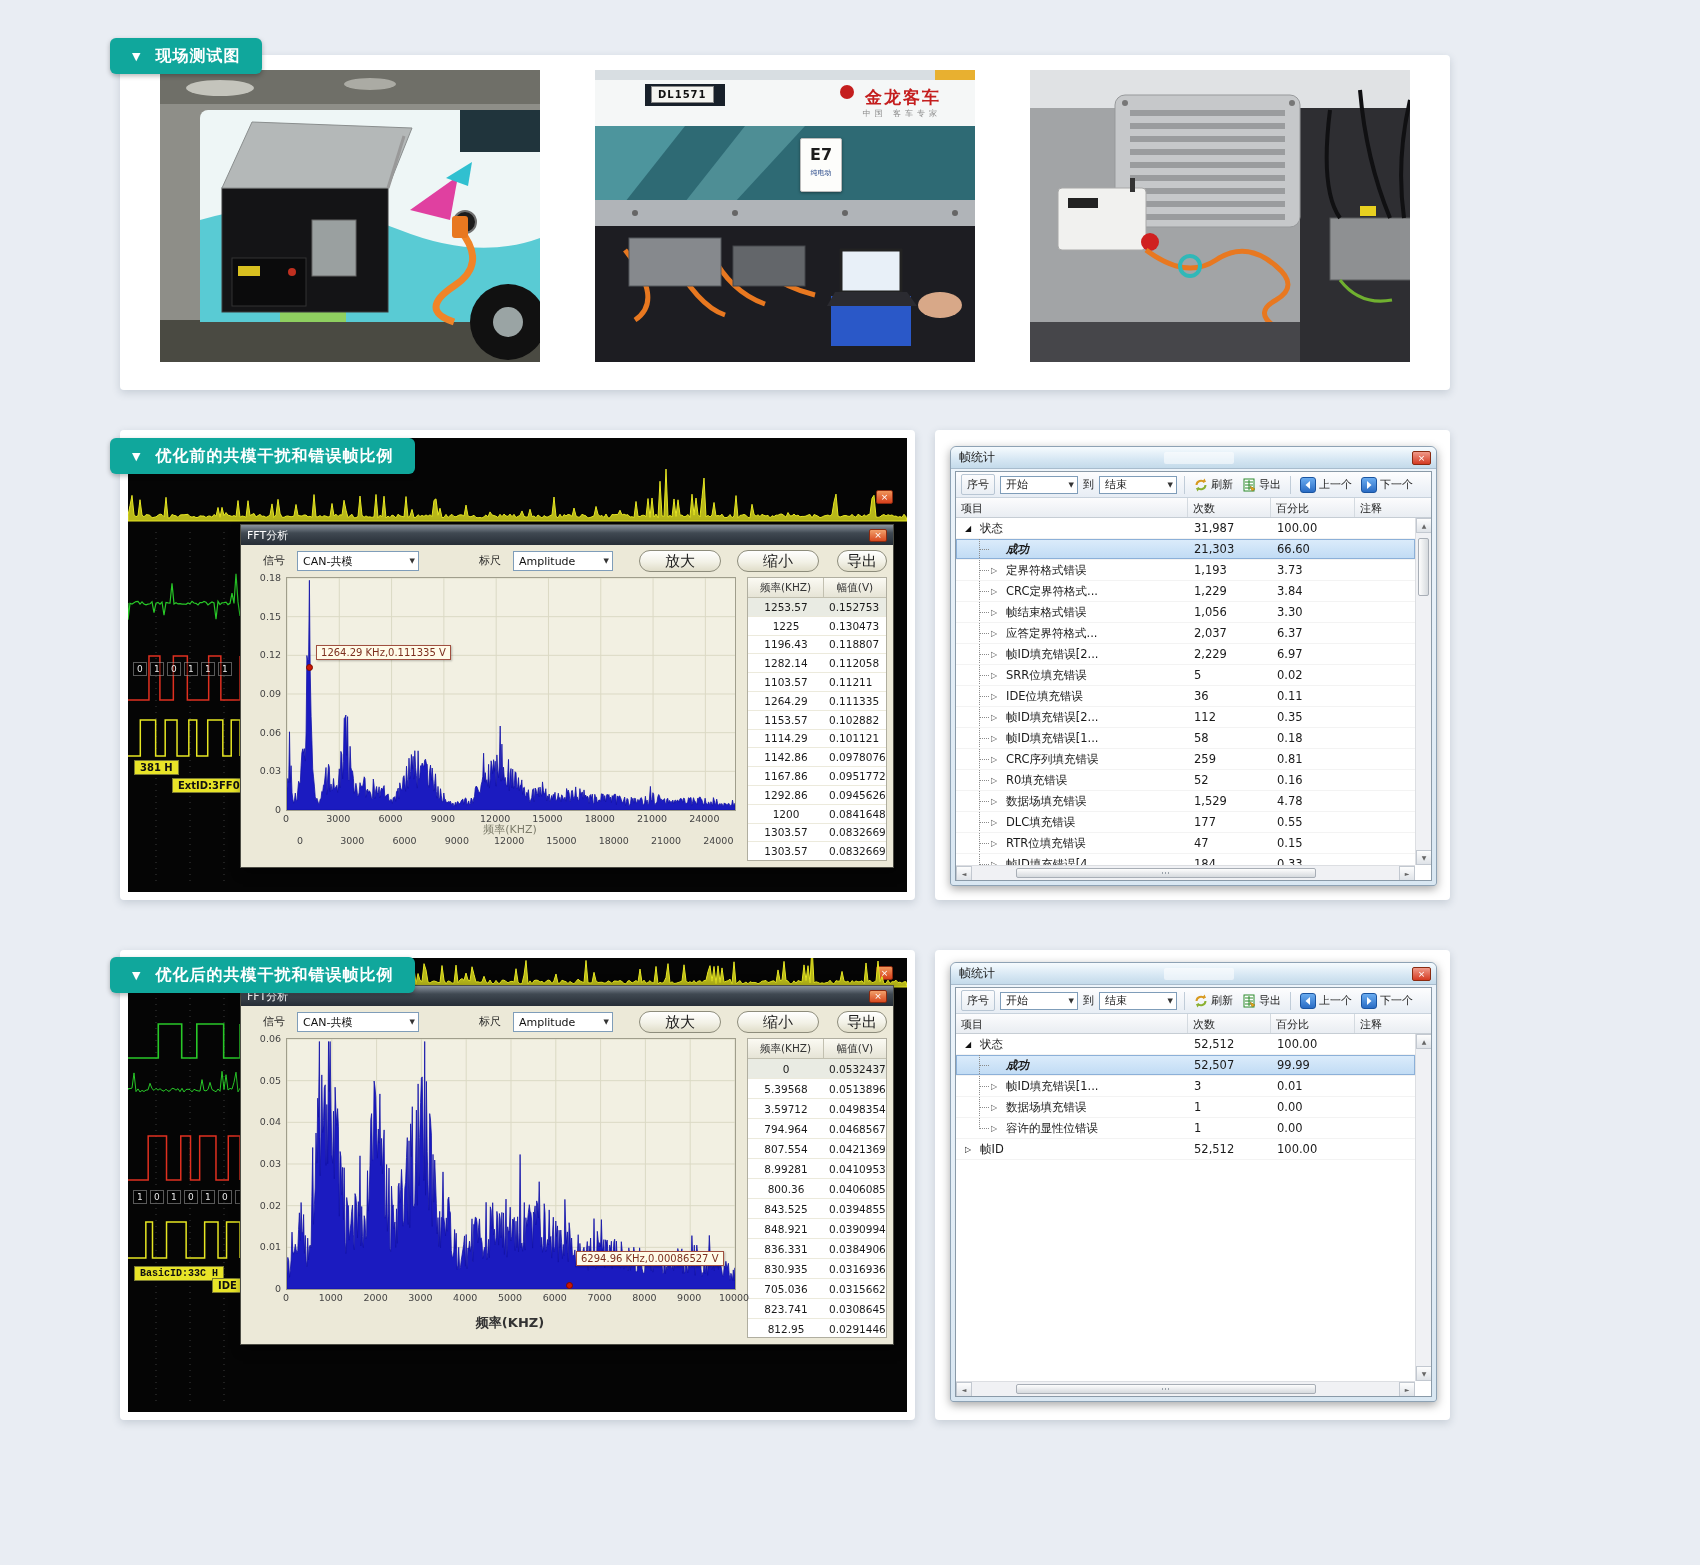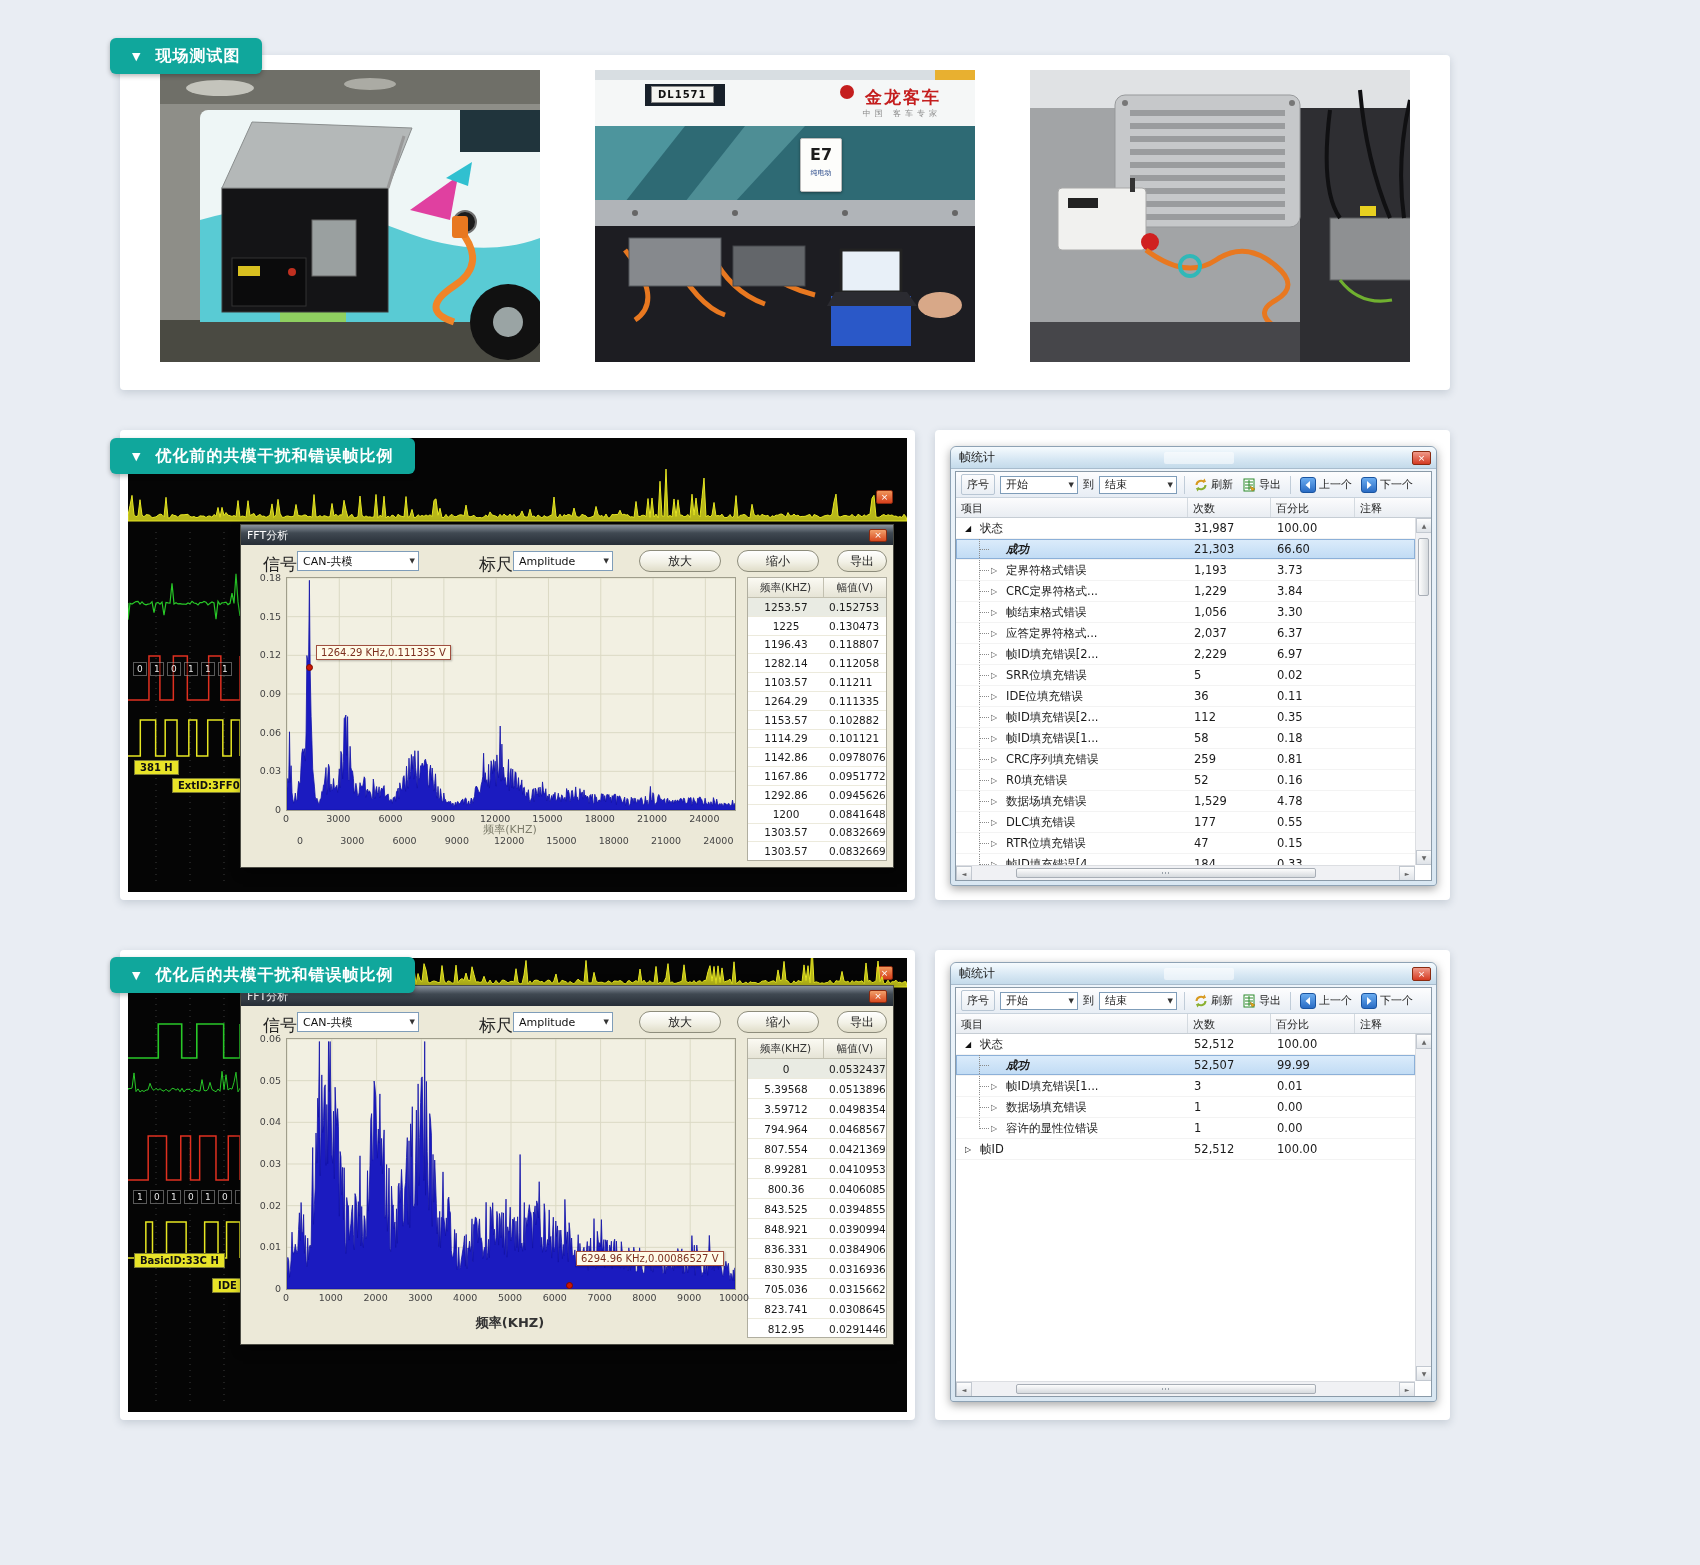--- a/index.html
+++ b/index.html
@@ -28,26 +28,26 @@
   .tag{position:absolute;background:#e8e428;color:#111;font-size:10px;font-weight:bold;
        padding:1px 5px;border:1px solid #7a7a30;white-space:nowrap}
   .closebox{position:absolute;width:17px;height:14px;background:linear-gradient(#f0965a,#d8401c);
             border:1px solid #8a2a10;border-radius:2px;color:#fff;font-size:9px;line-height:12px;text-align:center}
   
   .fftwin{position:absolute;z-index:4;background:#ece9d8;border:1px solid #4c4c44;box-shadow:3px 4px 10px rgba(0,0,0,.55)}
   .ffttitle{height:20px;background:linear-gradient(180deg,#8a939e 0%,#404952 40%,#262d36 100%);
             color:#fff;font-size:11px;display:flex;align-items:center;padding:0 6px}
   .fclose{margin-left:auto;width:18px;height:13px;background:linear-gradient(#f2a06a,#d84a20);
           border:1px solid #8a2a10;border-radius:2px;color:#fff;font-size:9px;line-height:11px;text-align:center}
-  .flab{position:absolute;font-size:17px;color:#222}
+  .flab{position:absolute;font-size:11px;color:#222}
   .combo{position:absolute;height:20px;background:#fff;border:1px solid #7f9db9;font-size:11px;color:#111;
          display:flex;align-items:center;justify-content:space-between;padding:0 3px 0 5px}
   .combo .arr{font-size:7px;color:#333;margin-left:4px}
   .xbtn{position:absolute;height:22px;background:linear-gradient(#ffffff,#f2f1e6 55%,#e0ddc9);
-        border:1px solid #8e8d7c;border-radius:11px;font-size:12px;color:#222;
+        border:1px solid #8e8d7c;border-radius:11px;font-size:15px;color:#222;
         display:flex;align-items:center;justify-content:center}
   .plot{position:absolute;background:#f2f0e2;border:1px solid #a09e8c;overflow:visible}
   .ytick{position:absolute;width:36px;text-align:right;font-size:9.5px;color:#444}
   .xtick{position:absolute;transform:translateX(-50%);font-size:9.5px;color:#444;white-space:nowrap}
   .xaxis-faint{position:absolute;transform:translateX(-50%);font-size:11px;color:#6a6a58;opacity:.85;white-space:nowrap}
   .xaxis-label{position:absolute;transform:translateX(-50%);font-size:13px;font-weight:bold;color:#333;white-space:nowrap}
   .tip{position:absolute;font-size:10px;white-space:nowrap;background:#fffbe8;border:1px solid #a05040;
        color:#7c2f1e;padding:1px 4px;box-shadow:1px 1px 2px rgba(0,0,0,.25);z-index:3}
   .dot{position:absolute;width:7px;height:7px;border-radius:50%;background:#cc1504;border:1px solid #7a0c00;z-index:3}
   .ftable{position:absolute;background:#fff;border:1px solid #b0aea0;font-size:10.5px;overflow:hidden}
@@ -628,21 +628,21 @@
         <path d="M0 222 L20.176168404519558 222 L20.176168404519558 178 L38.51992840785533 178 L38.51992840785533 222 L52.75981686124578 222 L52.75981686124578 178 L62.52325338241644 178 L62.52325338241644 222 L71.66626187134534 222 L71.66626187134534 178 L87.97888550674543 178 L87.97888550674543 222 L100.2811731910333 222 L100.2811731910333 178 L112 178 L112 222" fill="none" stroke="#e03020" stroke-width="1.5"></path>
         <path d="M0 300 L17.846517445985228 300 L17.846517445985228 264 L24.493353663478047 264 L24.493353663478047 300 L38.52824413497001 300 L38.52824413497001 264 L58.1293643694371 264 L58.1293643694371 300 L76.64987085014582 300 L76.64987085014582 264 L90.01403477136046 264 L90.01403477136046 300 L98.55400420632213 300 L98.55400420632213 264 L112 264 L112 300" fill="none" stroke="#e6e622" stroke-width="1.5"></path>
       </svg>
       <span class="bit" style="left: 5px; top: 232px;">1</span>
       <span class="bit" style="left: 22px; top: 232px;">0</span>
       <span class="bit" style="left: 39px; top: 232px;">1</span>
       <span class="bit" style="left: 56px; top: 232px;">0</span>
       <span class="bit" style="left: 73px; top: 232px;">1</span>
       <span class="bit" style="left: 90px; top: 232px;">0</span>
       <span class="bit" style="left: 107px; top: 232px;">1</span>
-      <span class="tag" style="left: 6px; top: 295px;">BasicID:33C H</span>
+      <span class="tag" style="left: 6px; top: 308px; font-family: Liberation Mono, monospace;">BasicID:33C H</span>
       <span class="tag" style="left: 84px; top: 320px;">IDE</span>
     </div>
 
   <div id="fftwin2" class="fftwin" style="left:240px;top:985px;width:654px;height:360px">
     <div class="ffttitle">
       <span>FFT分析</span>
       <span class="fclose">×</span>
     </div>
     <span class="flab" style="left:22px;top:28px">信号</span>
     <div class="combo" style="left:56px;top:26px;width:122px">

